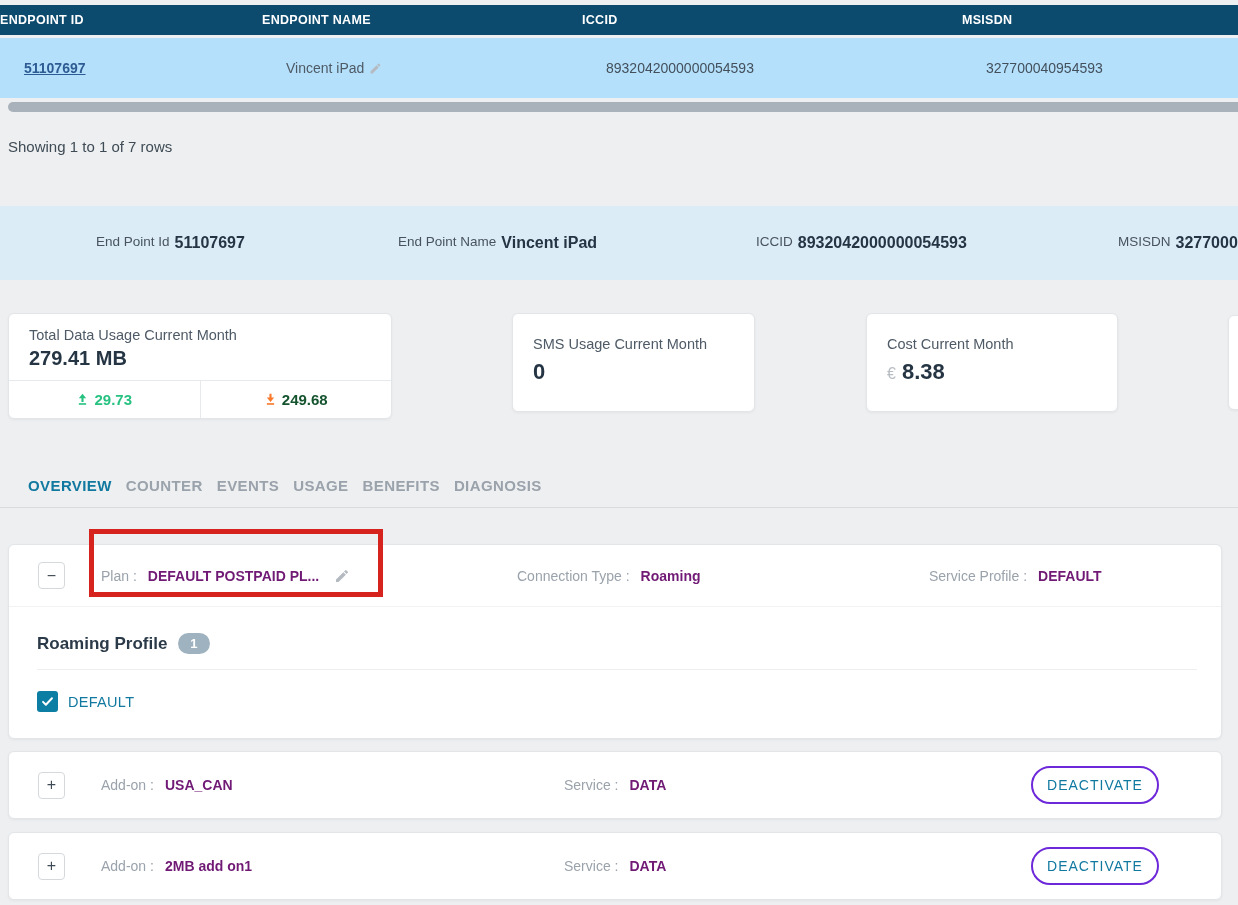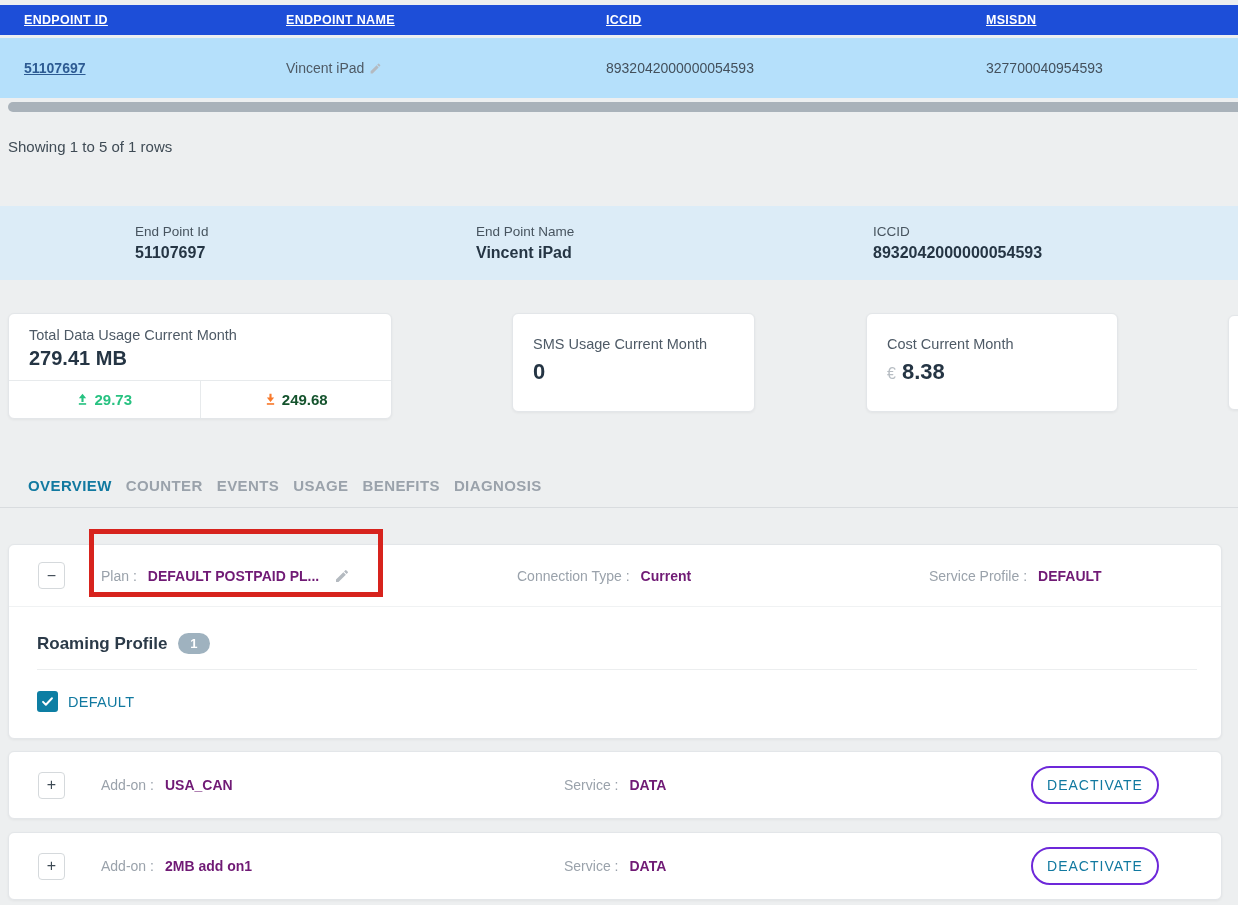--- a/index.html
+++ b/index.html
@@ -8,24 +8,22 @@
     font-family:"Liberation Sans", sans-serif;
     background:#edeff0;
     overflow:hidden;
     position:relative;
     color:#2b3a48;
   }
   
   .ep-table { margin-top:5px; width:100%; }
   .ep-head {
     display:flex; align-items:center; height:30px;
-    background:#1d4ed8; color:#ffffff;
+    background:#0c4a6e; color:#ffffff;
     font-size:12.5px; font-weight:bold; letter-spacing:.3px;
-    padding-left:24px;
-    text-decoration:underline;
   }
   .ep-row {
     display:flex; align-items:center; height:60px;
     background:#b5e0fb; margin-top:3px;
     font-size:14px; color:#43505c;
     padding-left:24px;
   }
   .col-a { flex:0 0 262px; }
   .col-b { flex:0 0 320px; }
   .col-c { flex:0 0 380px; }
@@ -35,21 +33,21 @@
   .pencil { width:13px; height:13px; fill:#b4bac0; }
   .hscroll { margin:4px 0 0 8px; height:10px; width:1230px;
              background:#a9b2ba; border-radius:5px 0 0 5px; }
   
   .showing { margin:26px 0 0 8px; font-size:15px; color:#3f4b55; }
   
   .detail-bar {
     margin-top:51px; height:74px; background:#dcecf7;
     display:flex; align-items:center; padding-left:96px; overflow:hidden;
   }
-  .dfield { display:flex; flex-direction:column; gap:5px;margin-left:39px; }
+  .dfield { display:flex; flex-direction:row; gap:5px; }
   .dfield.f1 { flex:0 0 302px; } .dfield.f2 { flex:0 0 358px; }
   .dfield.f3 { flex:0 0 362px; } .dfield.f4 { flex:1; min-width:0; }
   .dlabel { font-size:13.5px; color:#47545f; }
   .dvalue { font-size:16px; font-weight:bold; color:#253544; white-space:nowrap; }
   
   .cards { margin-top:33px; display:flex; align-items:flex-start; padding-left:8px; position:relative; }
   .card {
     background:#ffffff; border:1px solid #e3e6e9; border-radius:6px;
     box-shadow:0 1px 3px rgba(0,0,0,.05);
   }
@@ -143,21 +141,21 @@
             <path d="M3 17.25V21h3.75L17.8 9.94l-3.75-3.75L3 17.25zM20.7 7.04a1 1 0 0 0 0-1.41l-2.34-2.34a1 1 0 0 0-1.41 0l-1.83 1.83 3.75 3.75 1.83-1.83z"></path>
           </svg>
       </span>
     </div>
     <div class="col-c">8932042000000054593</div>
     <div class="col-d">327700040954593</div>
   </div>
   <div class="hscroll"></div>
 </div>
 
-<div class="showing">Showing 1 to 5 of 1 rows</div>
+<div class="showing">Showing 1 to 1 of 7 rows</div>
 
 <div class="detail-bar">
   <div class="dfield f1">
     <span class="dlabel">End Point Id</span>
     <span class="dvalue">51107697</span>
   </div>
   <div class="dfield f2">
     <span class="dlabel">End Point Name</span>
     <span class="dvalue">Vincent iPad</span>
   </div>
@@ -226,21 +224,21 @@
         <span>Plan :</span>
         <b>DEFAULT POSTPAID PL...</b>
         <svg class="pencil" style="width:16px;height:16px;margin-left:4px;" viewBox="0 0 24 24">
             <path d="M3 17.25V21h3.75L17.8 9.94l-3.75-3.75L3 17.25zM20.7 7.04a1 1 0 0 0 0-1.41l-2.34-2.34a1 1 0 0 0-1.41 0l-1.83 1.83 3.75 3.75 1.83-1.83z"></path>
           </svg>
       </span>
     </div>
     <div class="rcol2">
       <span class="kv">
         <span>Connection Type :</span>
-        <b>Current</b>
+        <b>Roaming</b>
       </span>
     </div>
     <div>
       <span class="kv">
         <span>Service Profile :</span>
         <b>DEFAULT</b>
       </span>
     </div>
   </div>
   <div class="roaming">

